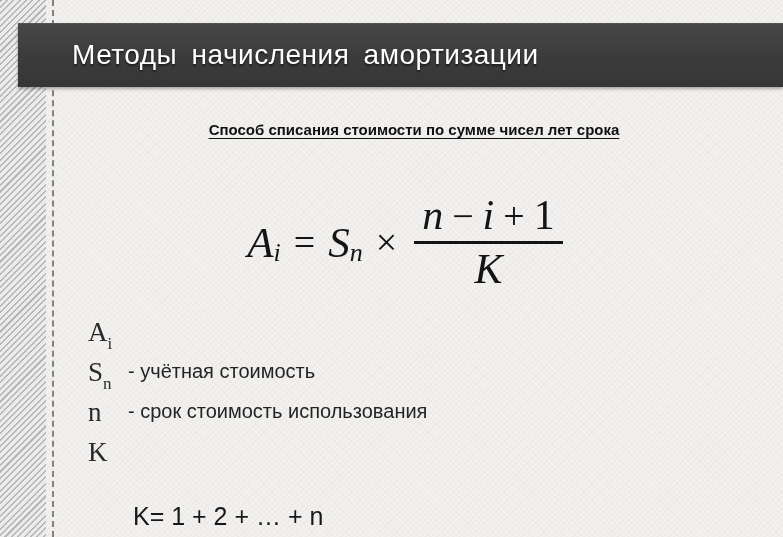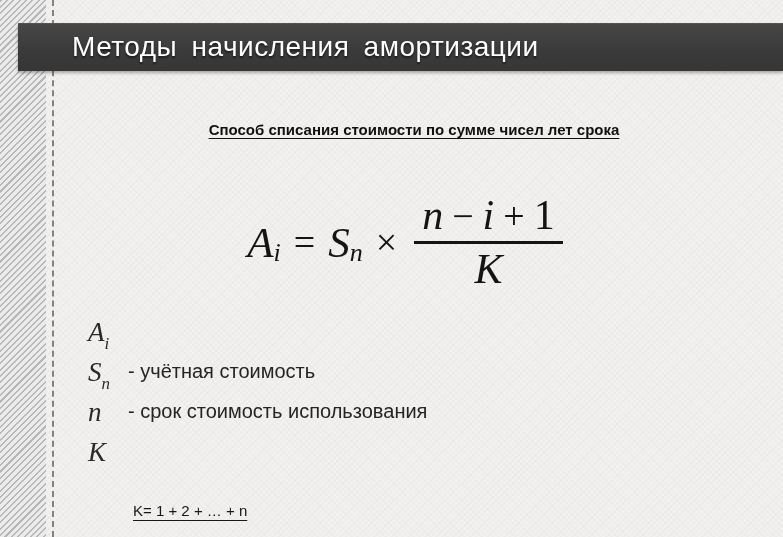--- a/index.html
+++ b/index.html
@@ -24,21 +24,21 @@
   }
   .divider {
     position: absolute;
     left: 52px; top: 0; bottom: 0;
     width: 0;
     border-left: 2px dashed #828282;
   }
   .title-bar {
     position: absolute;
     left: 18px; right: 0; top: 23px;
-    height: 48px;
+    height: 64px;
     background: linear-gradient(180deg, #474747, #3b3b3b 55%, #363636);
     box-shadow: 0 2px 3px rgba(0,0,0,0.30), inset 0 1px 0 rgba(255,255,255,0.07);
     display: flex;
     align-items: center;
     padding-left: 54px;
   }
   .title-text {
     color: #ffffff;
     font-size: 28px;
     letter-spacing: 0.5px;
@@ -83,39 +83,37 @@
   .defs {
     position: absolute;
     left: 88px; top: 318px;
     width: 640px;
   }
   .def-row { display: flex; align-items: flex-start; margin-bottom: 12px; }
   .def-row.tall { margin-top: 3px; }
   .def-sym {
     flex: 0 0 40px;
     font-family: "Liberation Serif", serif;
-    font-style: italic;
     font-size: 27px;
     color: #2a2a2a;
     line-height: 1;
     padding-top: 1px;
     white-space: nowrap;
   }
   .def-sym .s { font-size: 17px; position: relative; top: 0.45em; }
   .def-text {
     font-size: 20px;
     color: #242424;
     line-height: 26px;
   }
   .k-formula {
     position: absolute;
     left: 133px; top: 502px;
-    font-size: 15px;
+    font-size: 25px;
     color: #181818;
-    text-decoration: underline;
     text-underline-offset: 4px;
     white-space: nowrap;
   }
 </style>
 </head>
 <body>
 
 <div class="slide">
 
   <div class="hatch-strip"></div>

